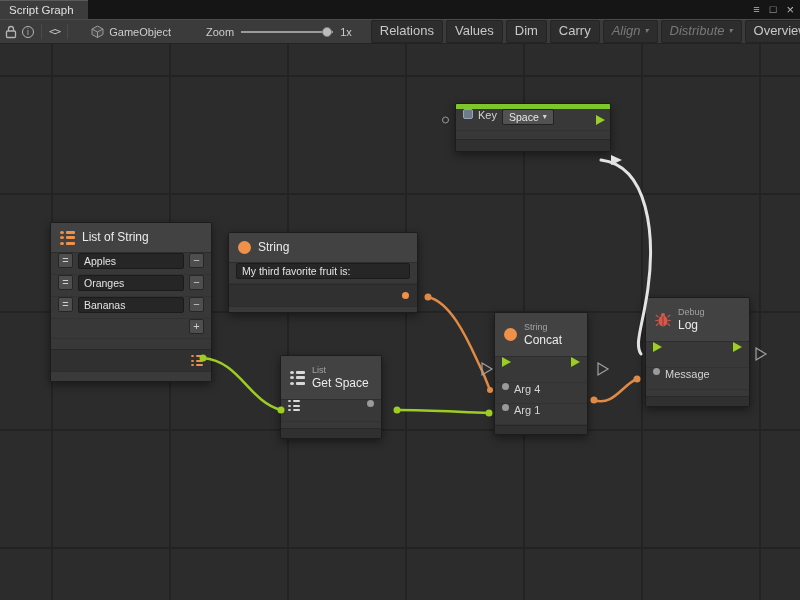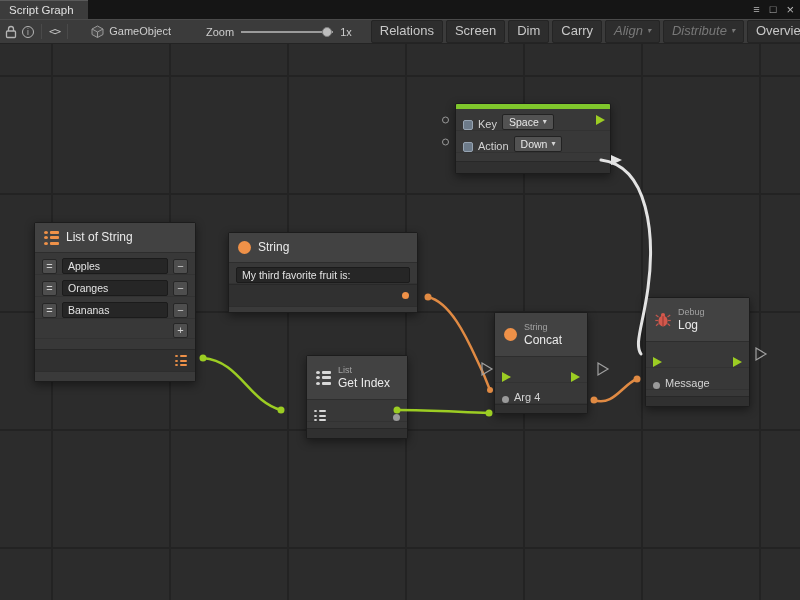--- a/index.html
+++ b/index.html
@@ -17,21 +17,21 @@
   
   .toolbar { position:absolute; left:0; top:19px; width:800px; height:25px; background:#3b3b3b;
     border-top:1px solid #4a4a4a; border-bottom:1px solid #232323;
     display:flex; align-items:center; padding:0 5px; gap:5px; overflow:hidden; white-space:nowrap; }
   .tb-ico { width:18px; height:18px; display:flex; align-items:center; justify-content:center; border-radius:2px; }
   .tb-sep { width:1px; height:15px; background:#2c2c2c; border-right:1px solid #4a4a4a; margin:0 2px; }
   .info-circ { width:12px; height:12px; border:1px solid #b5b5b5; border-radius:50%;
     color:#b5b5b5; font-size:8.5px; line-height:10px; text-align:center; display:block; }
   .code-glyph { color:#c2c2c2; font-size:11px; font-family:"DejaVu Sans Mono", monospace; letter-spacing:-1px; }
   .tb-label { color:#cdcdcd; font-size:11px; }
-  .go-wrap { display:flex; gap:5px; margin-left:16px; }
+  .go-wrap { display:flex; align-items:center; gap:5px; margin-left:16px; }
   .zoom-wrap { display:flex; align-items:center; gap:7px; margin-left:30px; }
   .zoom-slider { position:relative; width:92px; height:14px; }
   .zoom-track { position:absolute; left:0; right:0; top:6px; height:2px; background:#9b9b9b; }
   .zoom-knob { position:absolute; right:1px; top:2px; width:10px; height:10px; border-radius:50%;
     background:#bdbdbd; border:1px solid #7d7d7d; }
   .btns { display:flex; align-items:center; gap:3px; margin-left:14px; }
   .btn { background:#2d2d2d; border:1px solid #242424; border-radius:2px; color:#c8c8c8;
     font-size:13px; padding:2px 8px 3px; line-height:1.2; display:inline-flex; align-items:center; gap:4px; }
   .btn.disabled { color:#787878;font-style:italic; }
   .btn.dd::after { content:"▾"; font-size:8px; color:inherit; }
@@ -43,21 +43,21 @@
       linear-gradient(to bottom, #232323 2px, transparent 2px);
     background-size:118px 118px; background-position:51px 31px; }
 
   
   .node { position:absolute; background:#383838; border:1px solid #1c1c1c; border-radius:2px;
     box-shadow:0 3px 10px rgba(0,0,0,.45); z-index:2; }
   .nhead { display:flex; align-items:center; gap:7px; padding:0 9px; background:#424242;
     border-bottom:1px solid #2d2d2d; }
   .ntitle { font-size:12px; color:#ebebeb; line-height:1.2; white-space:nowrap; }
   .nsub { font-size:9px; color:#a2a2a2; line-height:1.2; white-space:nowrap; }
-  .nrow { position:relative; display:flex; align-items:flex-end; gap:5px; padding:0 7px; background:#383838;
+  .nrow { position:relative; display:flex; align-items:flex-start; gap:5px; padding:0 7px; background:#383838;
     border-bottom:1px solid #323232; font-size:11px; color:#d3d3d3; }
   .nstrip { position:relative; background:#303030; border-top:1px solid #282828; }
   .ngap { background:#383838; }
   .nbottom { background:#3a3a3a; border-top:1px solid #2d2d2d; }
   .h20{height:20px}.h21{height:21px}.h22{height:22px}.h24{height:24px}.h26{height:26px}
   .h30{height:30px}.h40{height:40px}.h44{height:44px}
 
   .accentbar { height:5px; border-radius:1px 1px 0 0; }
 
   .tfield { background:#262626; border:1px solid #1b1b1b; border-radius:2px; color:#e3e3e3;
@@ -131,52 +131,46 @@
       <span class="tb-label">Zoom</span>
       <span class="zoom-slider">
         <span class="zoom-track"></span>
         <span class="zoom-knob"></span>
       </span>
       <span class="tb-label">1x</span>
     </span>
 
     <span class="btns">
       <span class="btn">Relations</span>
-      <span class="btn">Screen</span>
+      <span class="btn">Values</span>
       <span class="btn">Dim</span>
       <span class="btn">Carry</span>
       <span class="btn dd disabled">Align</span>
       <span class="btn dd disabled">Distribute</span>
       <span class="btn">Overview</span>
       <span class="btn">Full Screen</span>
     </span>
   </div>
 
   <div class="canvas"></div>
 
   <div class="node" style="left:455px; top:103px; width:156px;">
     <div class="accentbar" style="background:#7fc62c"></div>
     <div class="nrow h22">
       <span class="pcircle"></span>
       <span class="keycap"></span>
       <span>Key</span>
       <span class="ddl">Space</span>
       <span class="arrow-r" style="position:absolute; right:5px; top:50%; transform:translateY(-50%);"></span>
     </div>
-    <div class="nrow h22">
-      <span class="pcircle"></span>
-      <span class="keycap"></span>
-      <span>Action</span>
-      <span class="ddl">Down</span>
-    </div>
     <div class="ngap" style="height:8px"></div>
     <div class="nstrip" style="height:12px"></div>
   </div>
 
-  <div class="node" style="left:34px; top:222px; width:162px;">
+  <div class="node" style="left:50px; top:222px; width:162px;">
     <div class="nhead h30">
       <span class="licon lg orange">
         <span class="lr">
             <span class="ld"></span>
             <span class="lb"></span>
           </span>
         <span class="lr">
             <span class="ld"></span>
             <span class="lb"></span>
           </span>
@@ -232,39 +226,39 @@
     </div>
     <div class="nrow" style="height:21px">
       <span class="tfield" style="width:100%">My third favorite fruit is:</span>
     </div>
     <div class="nstrip h22">
       <span class="dot orange" style="position:absolute; right:8px; top:7px;"></span>
     </div>
     <div class="nbottom" style="height:6px"></div>
   </div>
 
-  <div class="node" style="left:306px; top:355px; width:102px;">
+  <div class="node" style="left:280px; top:355px; width:102px;">
     <div class="nhead h44">
       <span class="licon lg white">
         <span class="lr">
             <span class="ld"></span>
             <span class="lb"></span>
           </span>
         <span class="lr">
             <span class="ld"></span>
             <span class="lb"></span>
           </span>
         <span class="lr">
             <span class="ld"></span>
             <span class="lb"></span>
           </span>
       </span>
       <span>
         <div class="nsub">List</div>
-        <div class="ntitle">Get Index</div>
+        <div class="ntitle">Get Space</div>
       </span>
     </div>
     <div class="nrow h22">
       <span class="licon sm white">
         <span class="lr">
             <span class="ld"></span>
             <span class="lb"></span>
           </span>
         <span class="lr">
             <span class="ld"></span>
@@ -289,20 +283,24 @@
         <div class="ntitle">Concat</div>
       </span>
     </div>
     <div class="nrow h26" style="justify-content:space-between">
       <span class="arrow-r"></span>
       <span class="arrow-r"></span>
     </div>
     <div class="nrow h21">
       <span class="dot gray"></span>
       <span>Arg 4</span>
+    </div>
+    <div class="nrow h21">
+      <span class="dot gray"></span>
+      <span>Arg 1</span>
     </div>
     <div class="nstrip" style="height:9px"></div>
   </div>
 
   <div class="node" style="left:645px; top:297px; width:105px;">
     <div class="nhead h44">
       <svg width="16" height="15" viewBox="0 0 16 15">
         <line x1="3.5" y1="5" x2="0.8" y2="3" stroke="#c2564c" stroke-width="1.2"></line>
         <line x1="3.2" y1="8.5" x2="0.3" y2="8.5" stroke="#c2564c" stroke-width="1.2"></line>
         <line x1="3.5" y1="11.5" x2="1" y2="13.8" stroke="#c2564c" stroke-width="1.2"></line>

